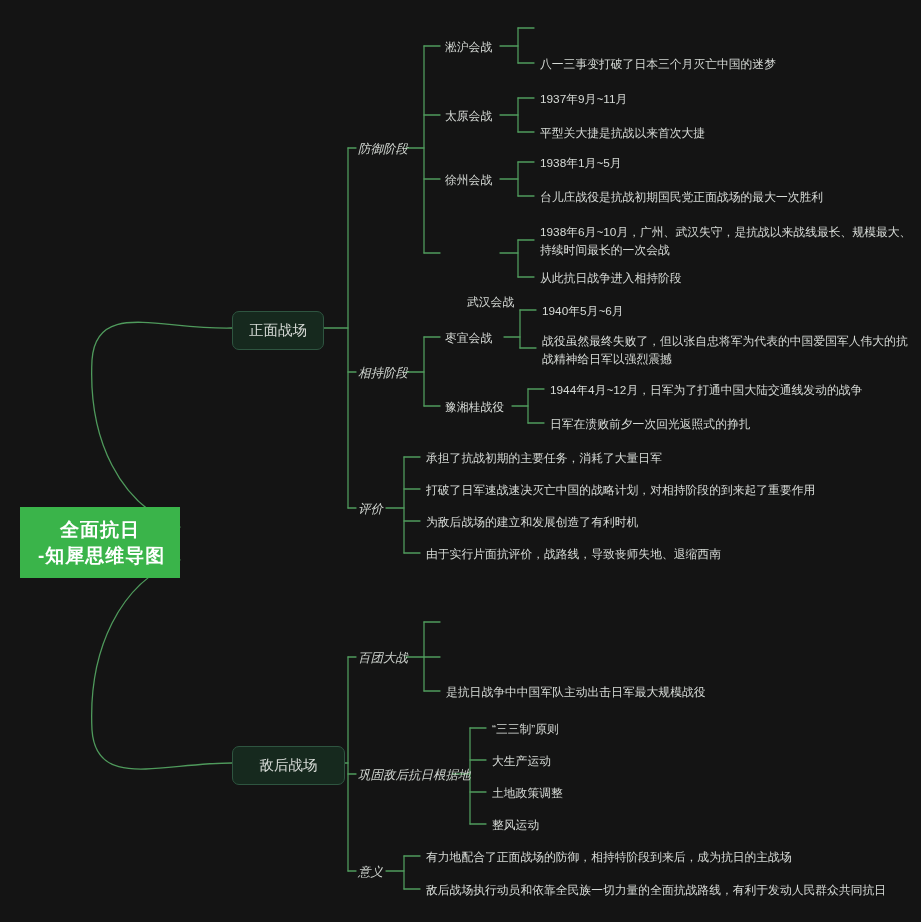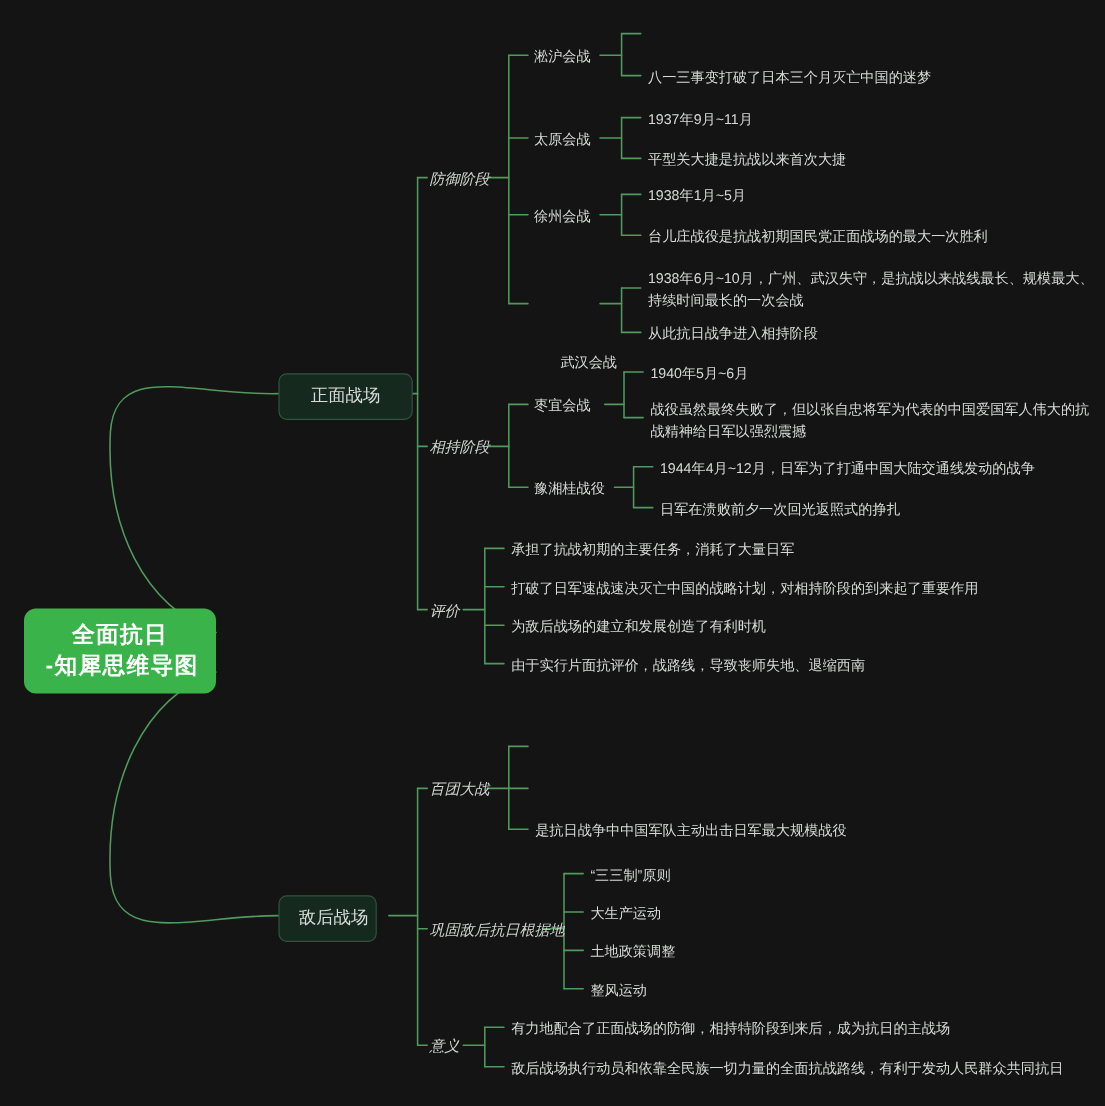--- a/index.html
+++ b/index.html
@@ -26,21 +26,21 @@
   .node {
     position: absolute;
     box-sizing: border-box;
     white-space: pre;
     line-height: 1.45;
   }
   
   .root-node {
     background: #3ab44a;
     color: #ffffff;
-    border-radius: 10px;
+    border-radius: 0;
     font-size: 19px;
     font-weight: bold;
     text-align: center;
     padding: 10px 18px;
     letter-spacing: 1px;
     line-height: 1.35;
   }
   
   .l1-node {
     background: #16291e;
@@ -156,22 +156,22 @@
       <path d="M 386 871 H 404"></path>
       <path d="M 404 856 V 889"></path>
       <path d="M 404 856 H 420"></path>
       <path d="M 404 889 H 420"></path>
     </g>
   </svg>
 
   <div class="node root-node" style="left:20px; top:507px; width:160px;">全面抗日
 -知犀思维导图</div>
 
-  <div class="node l1-node" style="left:232px; top:311px; width:112px;">正面战场</div>
-  <div class="node l1-node" style="left:232px; top:746px; width:82px;">敌后战场</div>
+  <div class="node l1-node" style="left:232px; top:311px; width:92px;">正面战场</div>
+  <div class="node l1-node" style="left:232px; top:746px; width:113px;">敌后战场</div>
 
   <div class="node l2-node" style="left:356px; top:139px;">防御阶段</div>
   <div class="node l2-node" style="left:356px; top:363px;">相持阶段</div>
   <div class="node l2-node" style="left:356px; top:499px;">评价</div>
 
   <div class="node l3-node" style="left:443px; top:38px;">淞沪会战</div>
   <div class="node l3-node" style="left:443px; top:107px;">太原会战</div>
   <div class="node l3-node" style="left:443px; top:171px;">徐州会战</div>
   <div class="node l3-node" style="left:465px; top:245px;margin-top:48px;">武汉会战</div>
 

